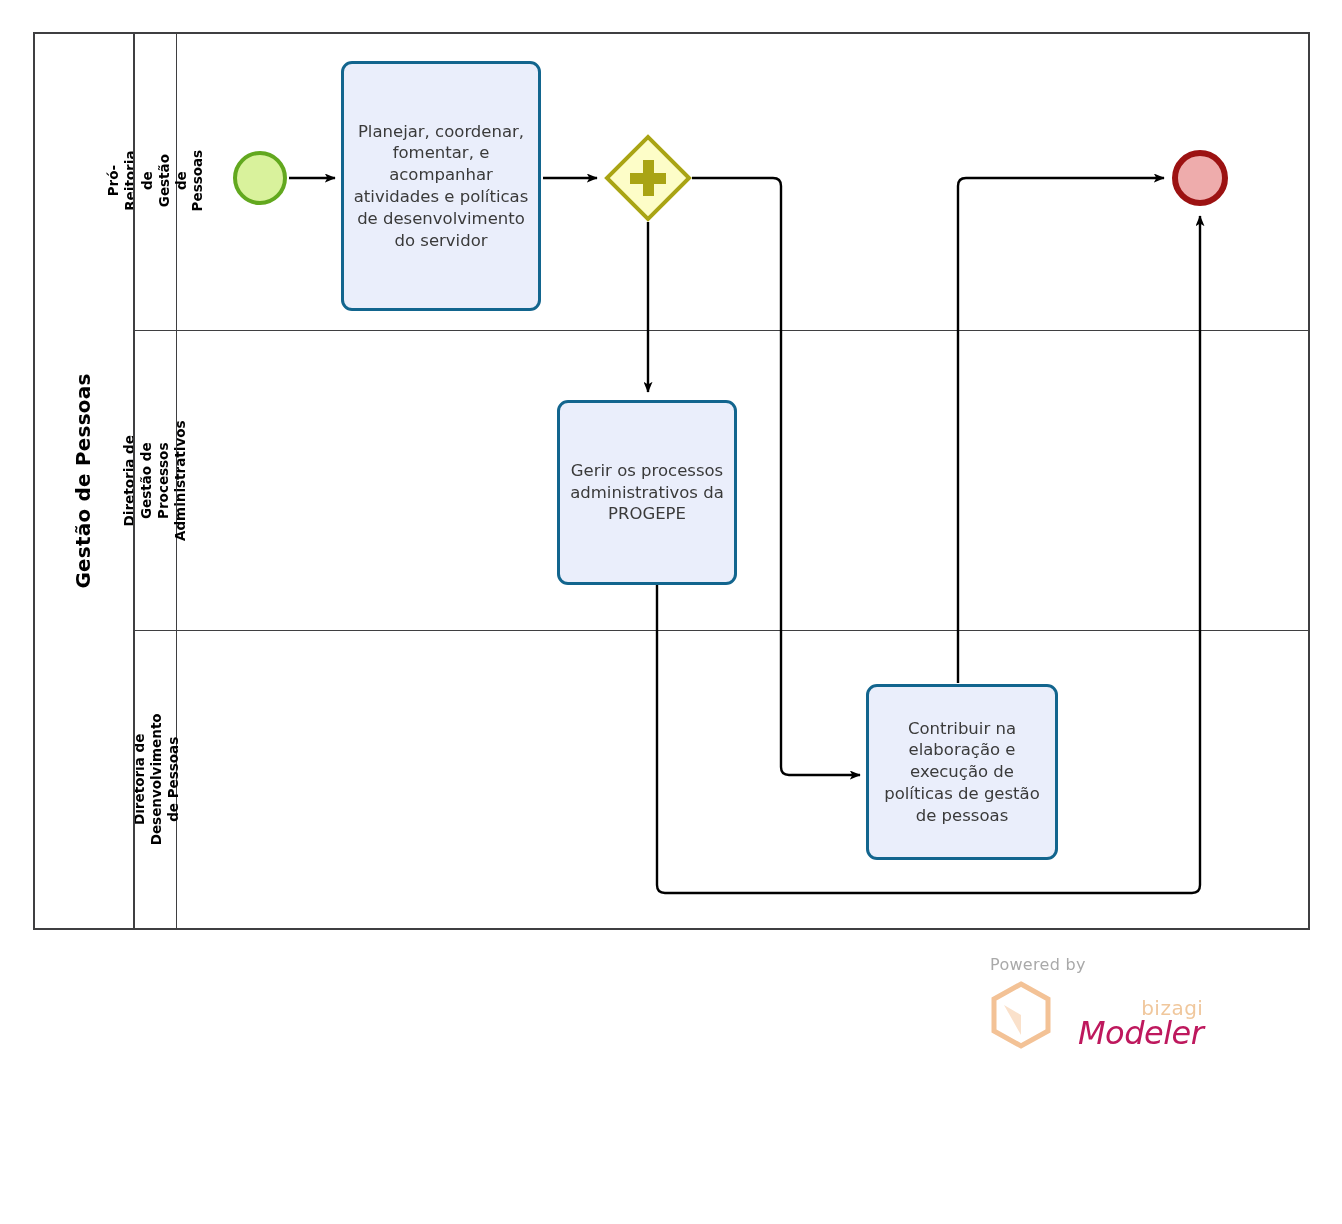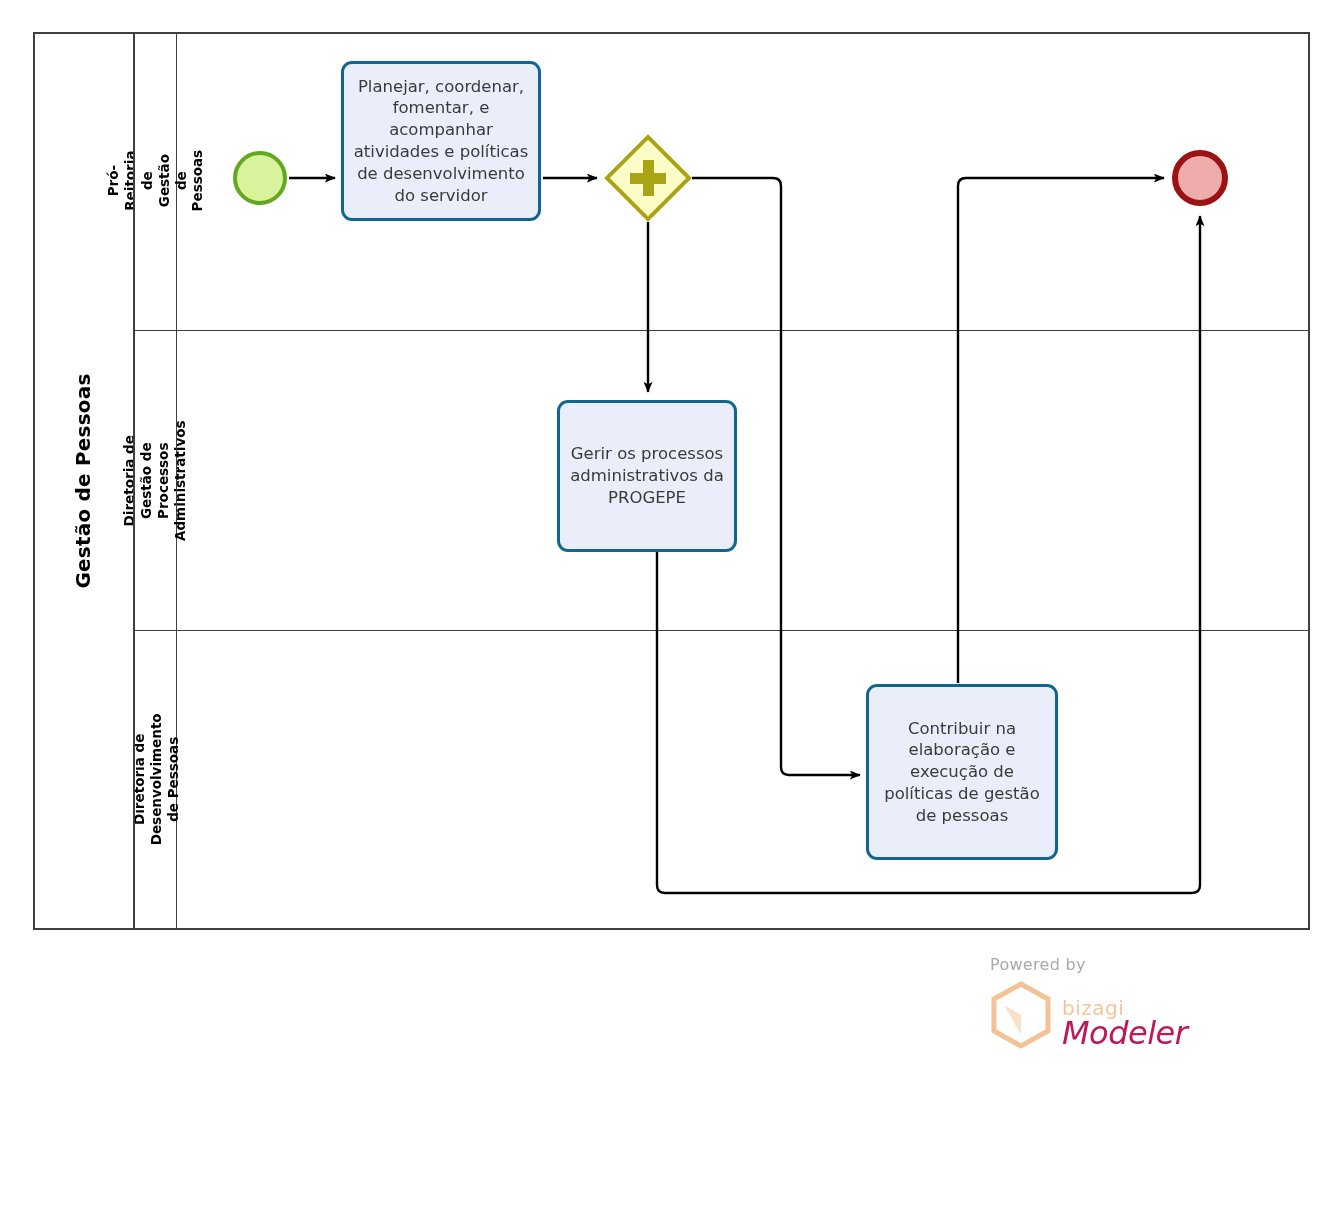--- a/index.html
+++ b/index.html
@@ -62,21 +62,21 @@
   }
   .gw-plus-h,.gw-plus-v{position:absolute;background:#a9a414;}
 
   svg.flows{position:absolute;left:0;top:0;width:1342px;height:1224px;
     pointer-events:none;overflow:visible;}
 
   
   .wm{position:absolute;left:990px;top:955px;width:260px;height:115px;}
   .wm-powered{font-size:16px;color:#a9a9a9;letter-spacing:.3px;}
   .wm-row{display:flex;align-items:flex-end;margin-top:7px;}
-  .wm-text{margin-left:10px;}
+  .wm-text{margin-left:26px;text-align:right;}
   .wm-bizagi{font-size:20px;color:#f0c79c;letter-spacing:.5px;line-height:1;}
   .wm-modeler{font-size:32px;color:#be185d;line-height:.96;letter-spacing:-.5px;font-style:italic;}
 </style>
 </head>
 <body>
 
 <div id="canvas">
 
   <div class="pool">
 
@@ -124,31 +124,31 @@
 
     <path d="M692,178 L773,178 Q781,178 781,186 L781,767 Q781,775 789,775 L860,775" fill="none" stroke="#000" stroke-width="2.4" marker-end="url(#arrow)"></path>
 
     <path d="M657,552 L657,885 Q657,893 665,893 L1192,893 Q1200,893 1200,885 L1200,216" fill="none" stroke="#000" stroke-width="2.4" marker-end="url(#arrow)"></path>
 
     <path d="M958,683 L958,186 Q958,178 966,178 L1164,178" fill="none" stroke="#000" stroke-width="2.4" marker-end="url(#arrow)"></path>
   </svg>
 
   <div class="event start" style="left:233px;top:151px;width:54px;height:54px;"></div>
 
-  <div class="task" style="left:341px;top:61px;width:200px;height:160px;">
+  <div class="task" style="left:341px;top:61px;width:200px;height:250px;">
     <span>Planejar, coordenar, fomentar, e acompanhar atividades e políticas de desenvolvimento do servidor</span>
   </div>
 
   <div style="position:absolute;left:617px;top:147px;width:62px;height:62px;">
     <div class="gateway" style="left:0;top:0;width:62px;height:62px;"></div>
     <div class="gw-plus-h" style="left:13px;top:25.5px;width:36px;height:11px;"></div>
     <div class="gw-plus-v" style="left:25.5px;top:13px;width:11px;height:36px;"></div>
   </div>
 
-  <div class="task" style="left:557px;top:400px;width:180px;height:152px;">
+  <div class="task" style="left:557px;top:400px;width:180px;height:185px;">
     <span>Gerir os processos administrativos da PROGEPE</span>
   </div>
 
   <div class="task" style="left:866px;top:684px;width:192px;height:176px;">
     <span>Contribuir na elaboração e execução de políticas de gestão de pessoas</span>
   </div>
 
   <div class="event end" style="left:1172px;top:150px;width:56px;height:56px;"></div>
 
   <div class="wm">

